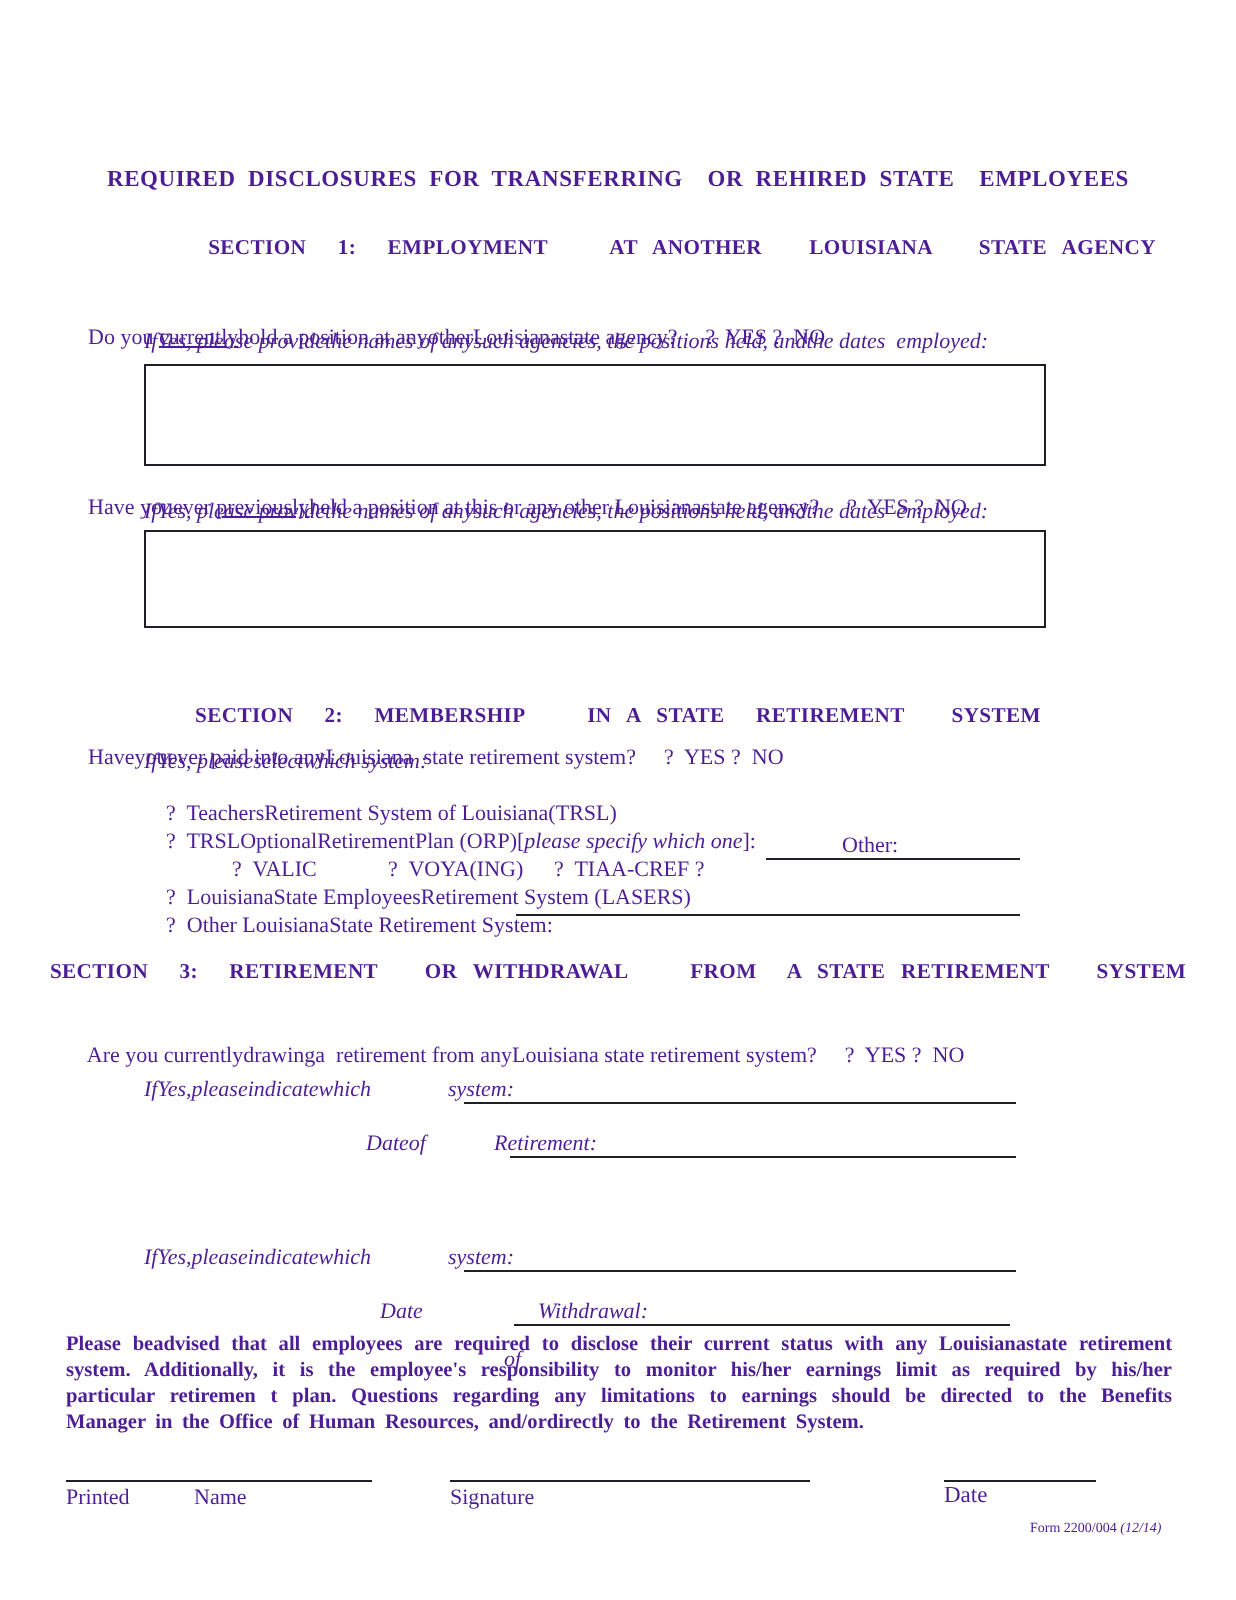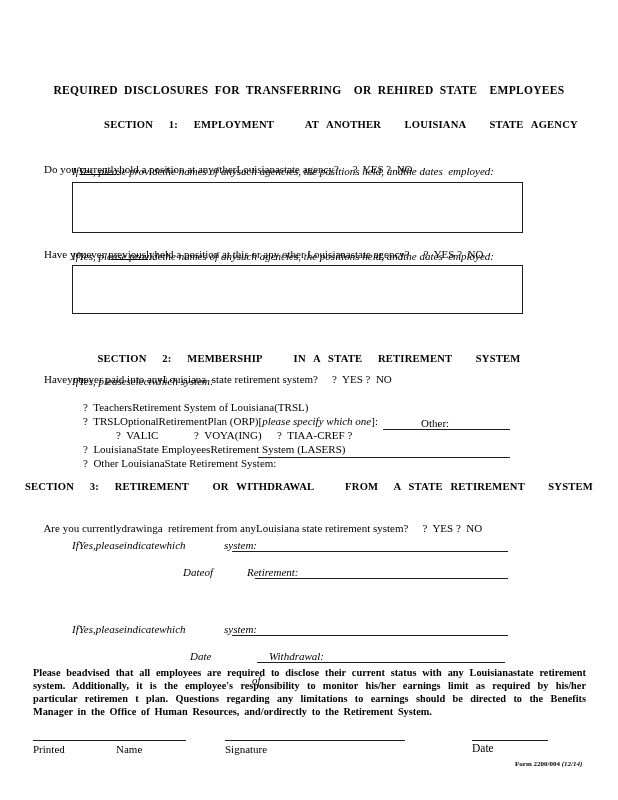--- a/index.html
+++ b/index.html
@@ -1,18 +1,18 @@
 <!DOCTYPE html>
 <html><head>
 <meta charset="utf-8">
 <style>
   html,body{margin:0;padding:0;background:#ffffff;}
   .page{
     position:relative;width:618px;height:800px;background:#ffffff;
-    font-family:"Liberation Serif", serif;color:#000000;overflow:hidden;
+    font-family:"Liberation Serif", serif;color:#4c1d95;overflow:hidden;
   }
   .t{position:absolute;white-space:pre;font-size:11px;line-height:12px;}
   .center{left:0;width:618px;text-align:center;}
   .bold{font-weight:bold;}
   .ital{font-style:italic;}
   .title{font-size:11.5px;letter-spacing:0.3px;word-spacing:3px;}
   .sechead{font-size:10.6px;letter-spacing:0.2px;word-spacing:5px;}
   .uword{text-decoration:underline;}
   .opts{margin-left:14px;}
   .respbox{position:absolute;border:1.3px solid #1f1f26;background:#fff;}
@@ -103,20 +103,20 @@
   <div class="fline" style="left:257px;top:650px;width:248px;height:12px;"></div>
   <div class="t ital" style="left:269px;top:650px;">Withdrawal:</div>
 
   <div class="notice">Please beadvised that all employees are required to disclose their current status with any Louisianastate retirement system. Additionally, it is the employee's responsibility to monitor his/her earnings limit as required by his/her particular retiremen t plan. Questions regarding any limitations to earnings should be directed to the Benefits Manager in the Office of Human Resources, and/ordirectly to the Retirement System.</div>
 
   <div class="sigline" style="left:33px;top:740px;width:153px;"></div>
   <div class="sigline" style="left:225px;top:740px;width:180px;"></div>
   <div class="sigline" style="left:472px;top:740px;width:76px;"></div>
 
   <div class="t" style="left:33px;top:743px;">Printed</div>
-  <div class="t" style="left:116px;top:743px;">Name</div>
+  <div class="t" style="left:97px;top:743px;">Name</div>
   <div class="t" style="left:225px;top:743px;">Signature</div>
   <div class="t" style="left:472px;top:742px;font-size:11.5px;">Date</div>
-  <div class="t formnum" style="left:508px;top:746px;font-weight:bold;">
+  <div class="t formnum" style="left:508px;top:746px;">
     <span>Form 2200/004</span><span> </span><span class="ital">(12/14)</span>
   </div>
 
 </div>
 
 </body></html>

